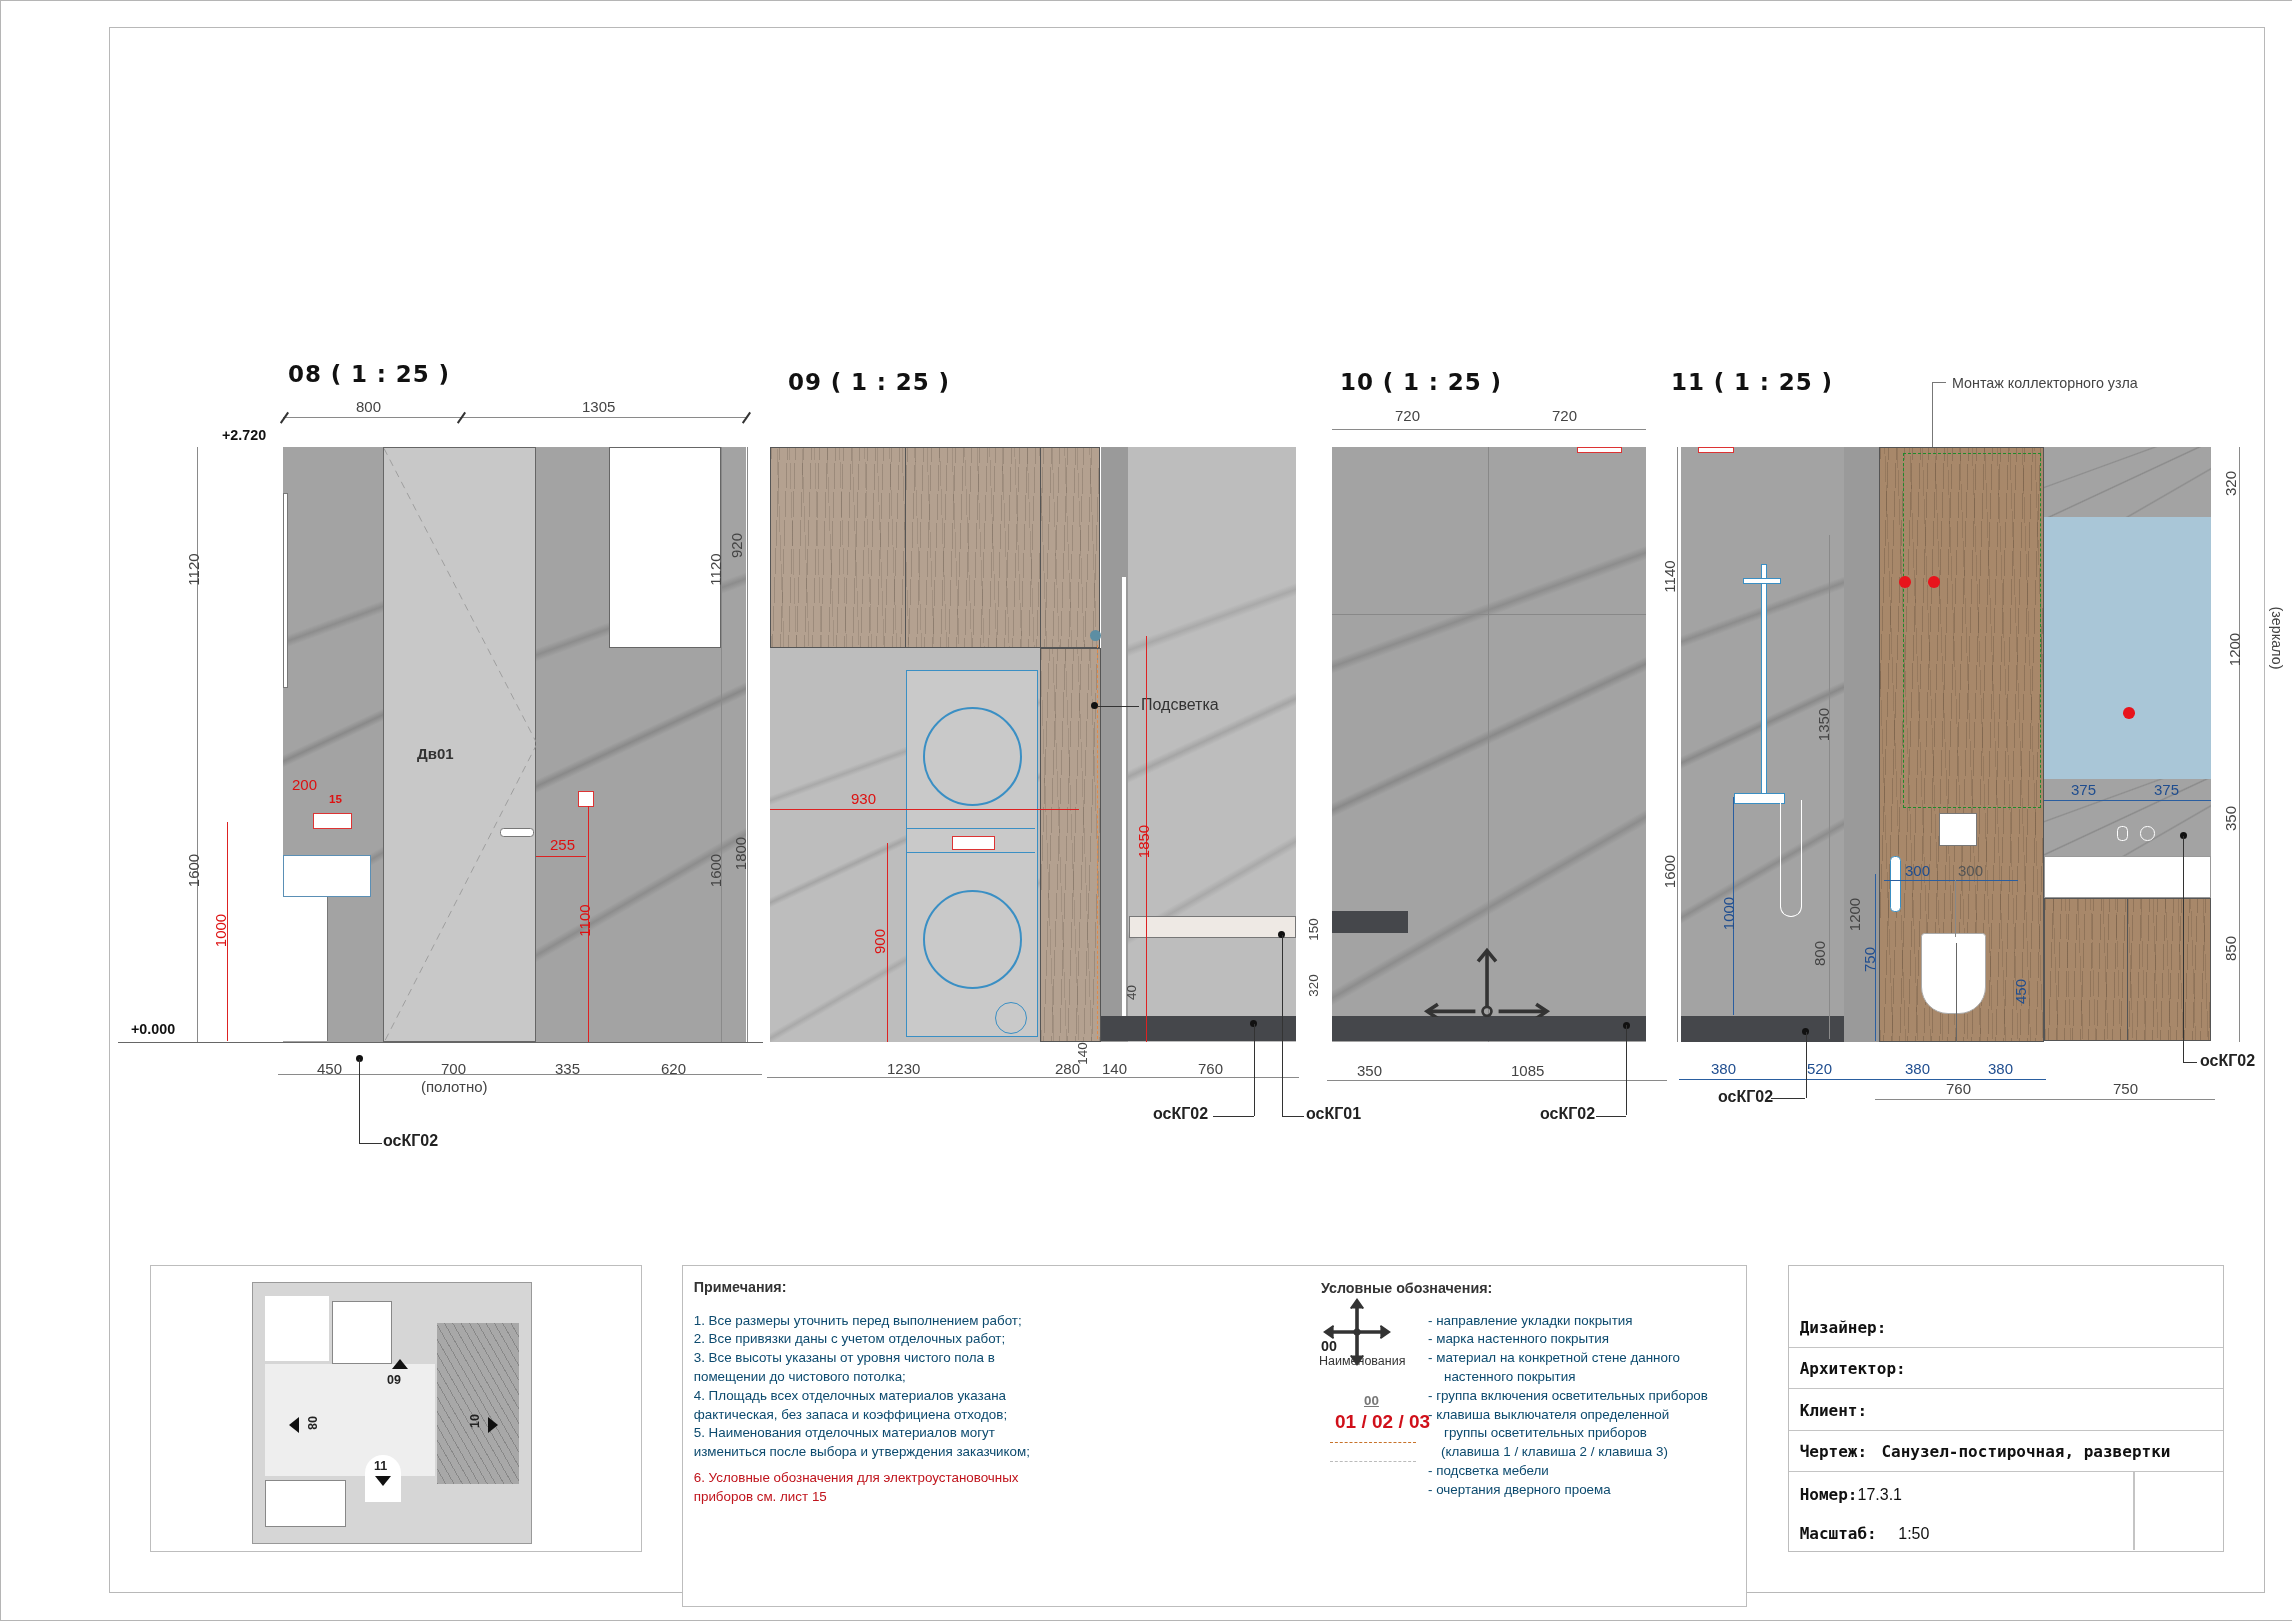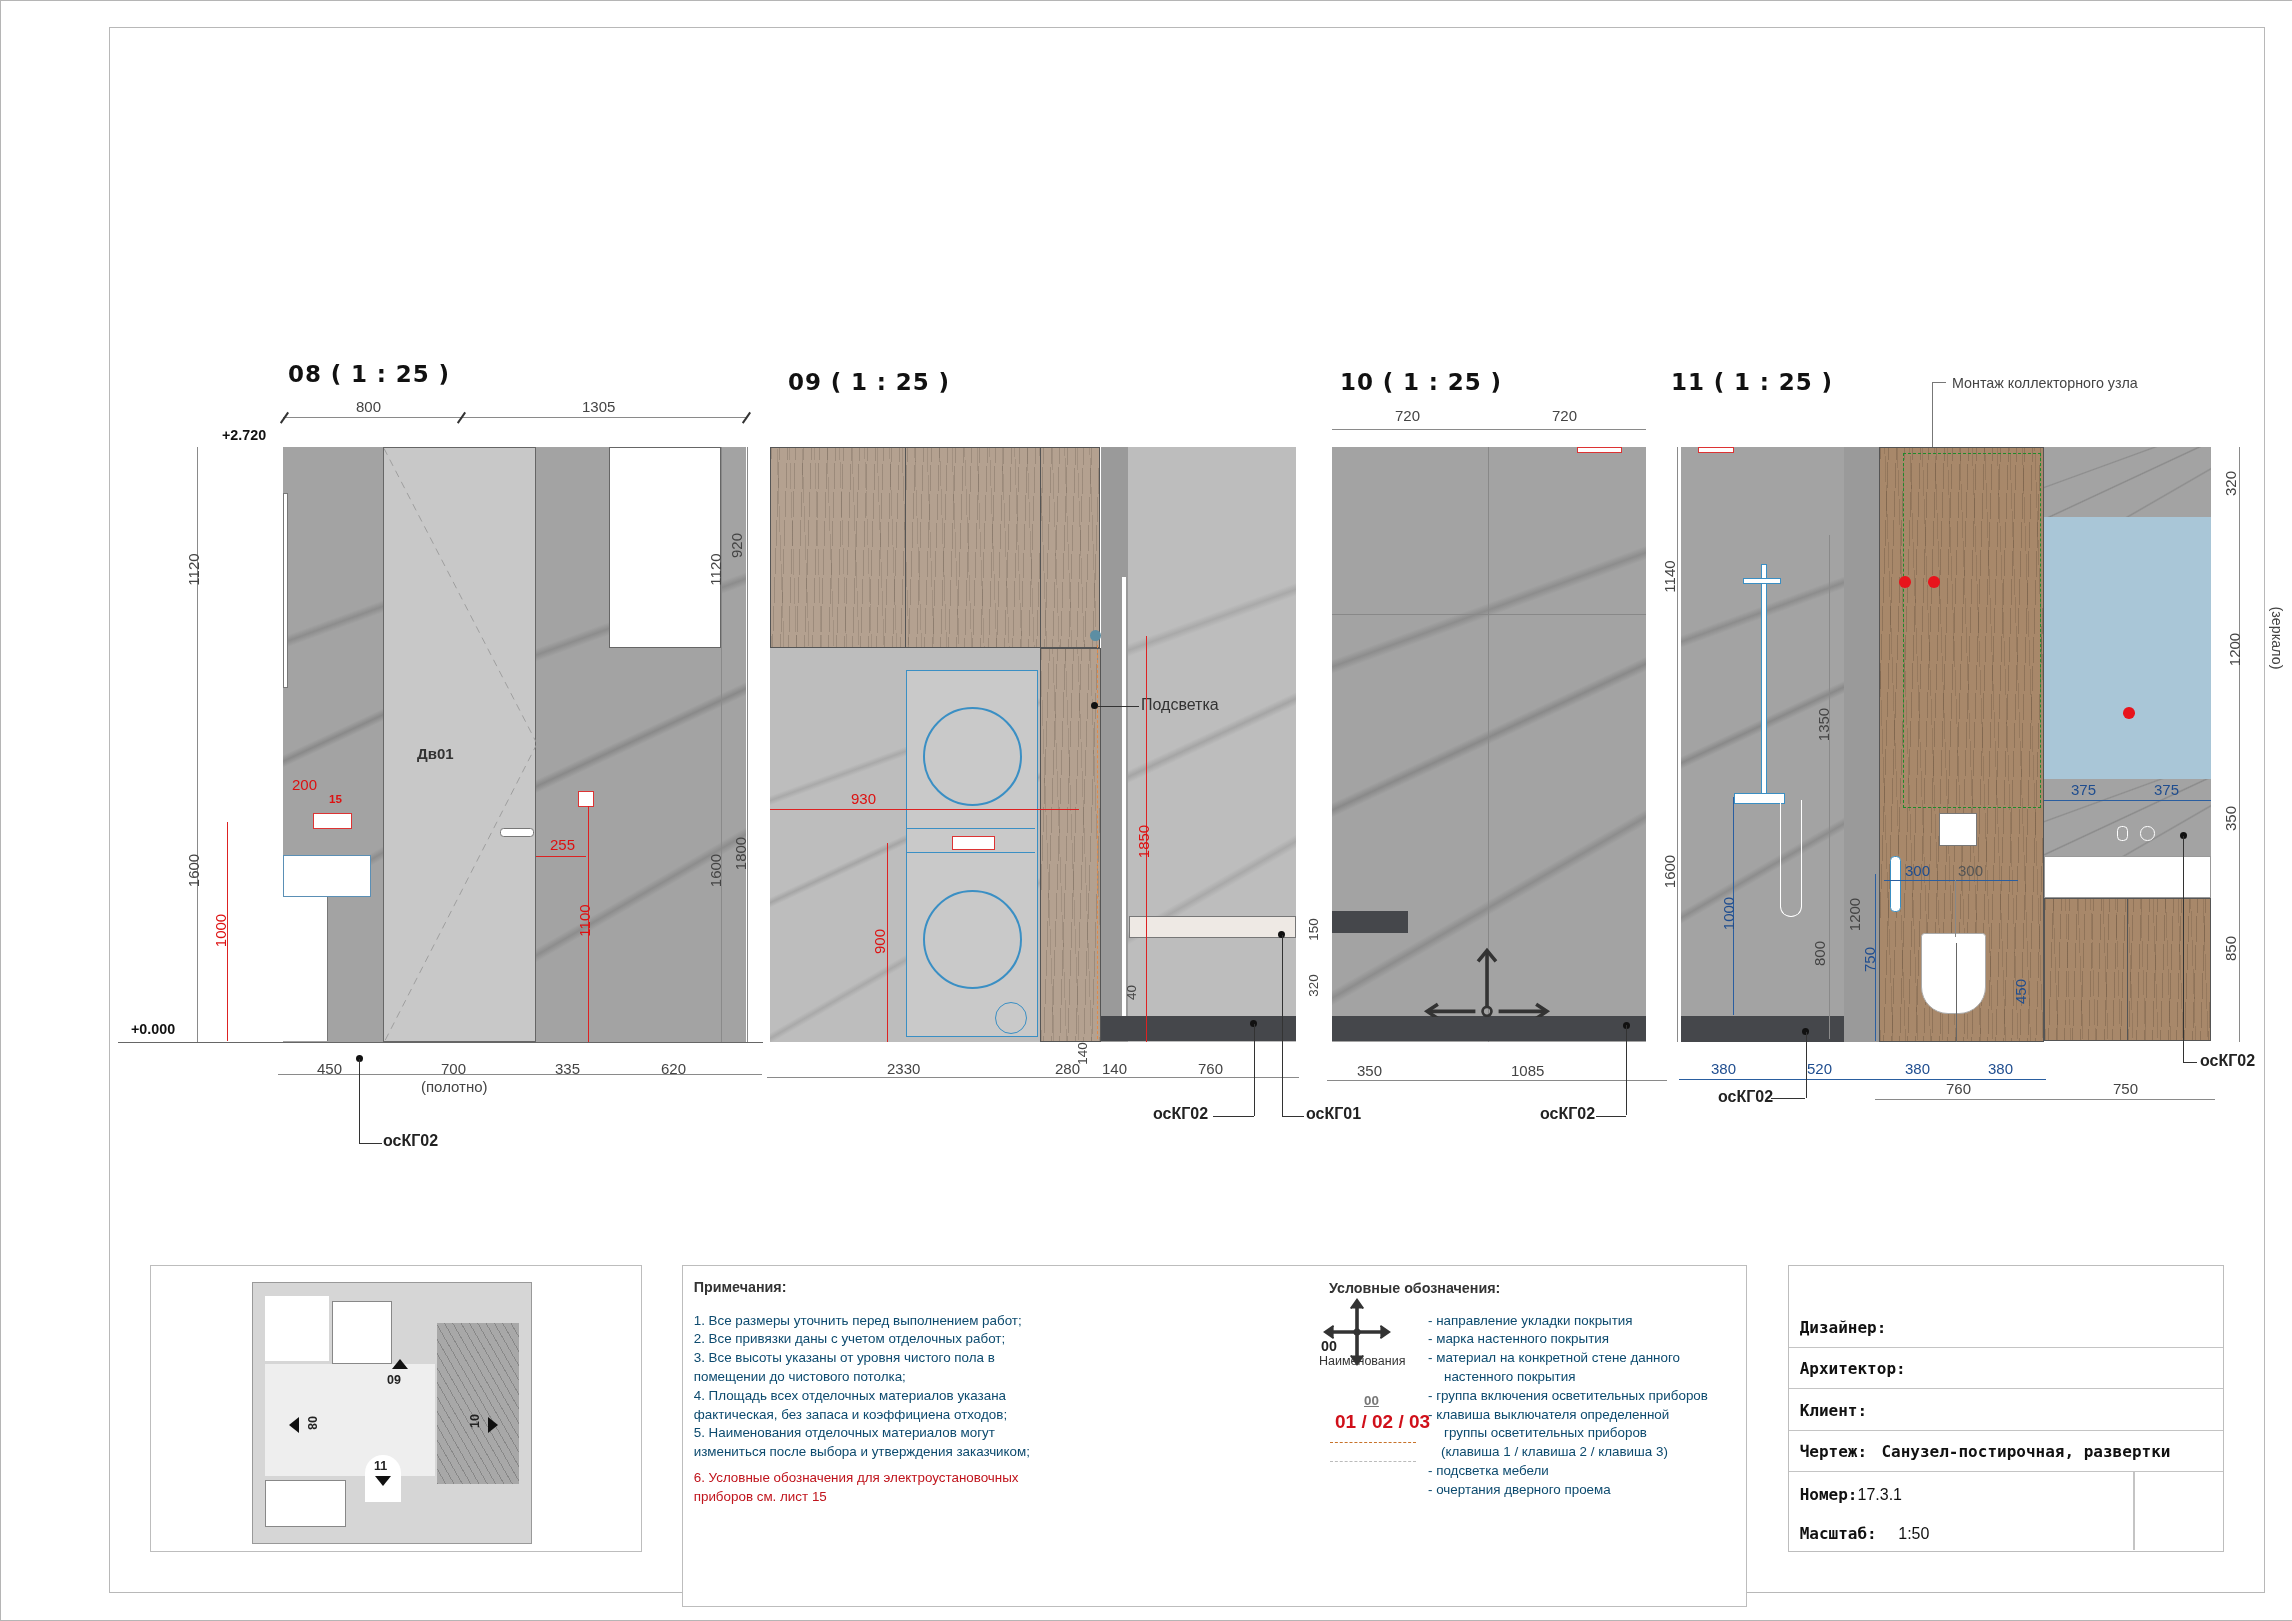--- a/index.html
+++ b/index.html
@@ -133,21 +133,21 @@
   <div class="hline red" style="left:770px;top:809px;width:309px;"></div>
   <div class="dim red" style="left:851px;top:790px;">930</div>
   <div class="vline red" style="left:887px;top:843px;height:199px;"></div>
   <div class="dim red vtext" style="left:867px;top:933px;">900</div>
   <div class="vline red" style="left:1146px;top:636px;height:406px;"></div>
   <div class="dim red vtext" style="left:1127px;top:833px;">1850</div>
   <div class="dim vtext" style="left:1124px;top:985px;font-size:13.4px;">40</div>
   <div class="dim vtext" style="left:1071px;top:1046px;font-size:13.4px;">140</div>
 
   <div class="hline" style="left:767px;top:1077px;width:532px;"></div>
-  <div class="dim" style="left:887px;top:1060px;">2330</div>
+  <div class="dim" style="left:887px;top:1060px;">1230</div>
   <div class="dim" style="left:1055px;top:1060px;">280</div>
   <div class="dim" style="left:1102px;top:1060px;">140</div>
   <div class="dim" style="left:1198px;top:1060px;">760</div>
 
   <div class="leader-dot" style="left:1250px;top:1020px;"></div>
   <div class="vline" style="left:1254px;top:1024px;height:92px;background:#333;"></div>
   <div class="hline" style="left:1213px;top:1116px;width:41px;background:#333;"></div>
   <div class="tag" style="left:1153px;top:1105px;">осКГ02</div>
   <div class="leader-dot" style="left:1278px;top:931px;"></div>
   <div class="vline" style="left:1282px;top:935px;height:181px;background:#333;"></div>
@@ -292,21 +292,21 @@
   <div class="note-line" style="left:10.7px;top:65px;">2. Все привязки даны с учетом отделочных работ;</div>
   <div class="note-line" style="left:10.7px;top:84px;">3. Все высоты указаны от уровня чистого пола в</div>
   <div class="note-line" style="left:10.7px;top:103px;"> помещении до чистового потолка;</div>
   <div class="note-line" style="left:10.7px;top:122px;">4. Площадь всех отделочных материалов указана</div>
   <div class="note-line" style="left:10.7px;top:141px;"> фактическая, без запаса и коэффициена отходов;</div>
   <div class="note-line" style="left:10.7px;top:159px;">5. Наименования отделочных материалов могут</div>
   <div class="note-line" style="left:10.7px;top:178px;"> измениться после выбора и утверждения заказчиком;</div>
   <div class="note-line red" style="left:10.7px;top:204px;">6. Условные обозначения для электроустановочных</div>
   <div class="note-line red" style="left:10.7px;top:223px;">приборов см. лист 15</div>
 
-  <div class="notes-title" style="left:638px;top:14.3px;margin-left:8px;">Условные обозначения:</div>
+  <div class="notes-title" style="left:638px;top:14.3px;">Условные обозначения:</div>
   <svg class="abs" style="left:638px;top:30px;" width="72" height="72" viewBox="0 0 80 80">
     <line x1="40" y1="6" x2="40" y2="74" stroke="#333" stroke-width="4"></line>
     <line x1="6" y1="40" x2="74" y2="40" stroke="#333" stroke-width="4"></line>
     <polyline points="33,14 40,4 47,14" fill="#333" stroke="#333" stroke-width="2"></polyline>
     <polyline points="33,66 40,76 47,66" fill="#333" stroke="#333" stroke-width="2"></polyline>
     <polyline points="14,33 4,40 14,47" fill="#333" stroke="#333" stroke-width="2"></polyline>
     <polyline points="66,33 76,40 66,47" fill="#333" stroke="#333" stroke-width="2"></polyline>
     <circle cx="40" cy="40" r="4" fill="#333"></circle>
   </svg>
   <div class="tag" style="left:638px;top:72px;font-size:14.3px;">00</div>

